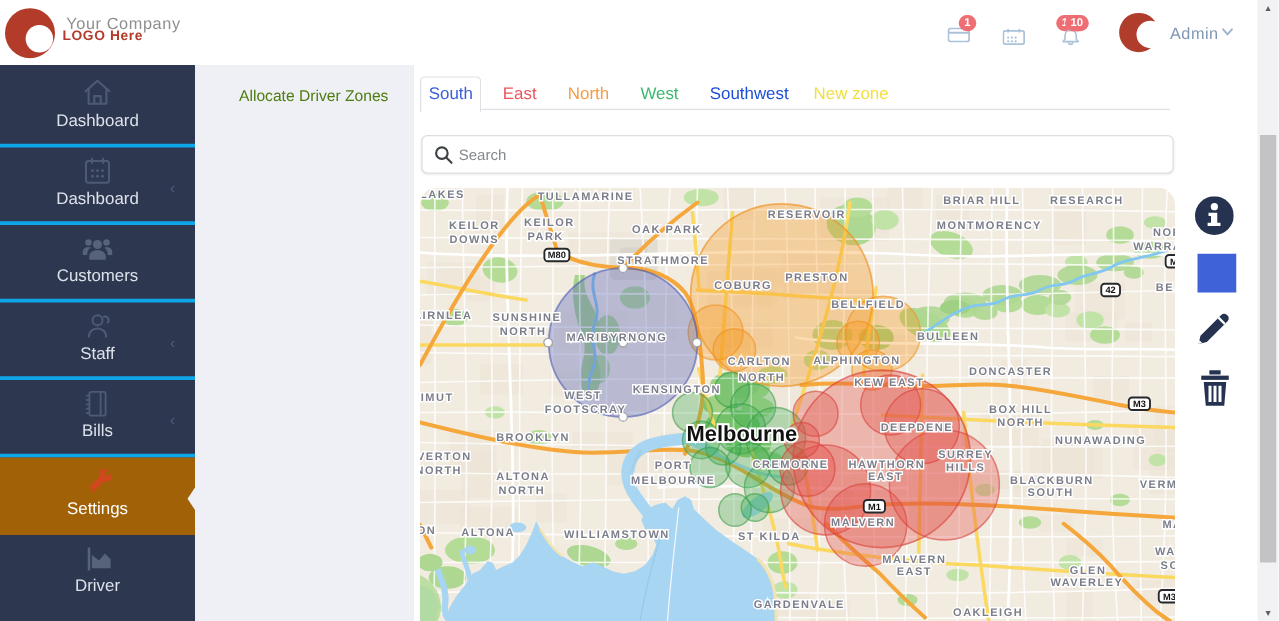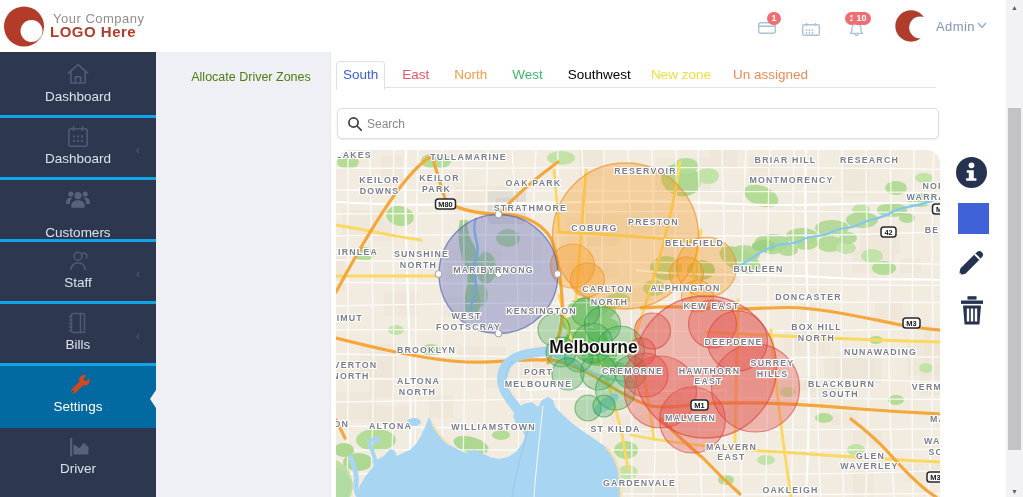--- a/index.html
+++ b/index.html
@@ -8,27 +8,27 @@
 .topbar { position:absolute; left:0; top:0; width:1006px; height:52px; background:#fff; z-index:5; }
 .sidebar { position:absolute; left:0; top:52px; width:156px; height:445px; background:#2d3850; z-index:6; }
 .strip { position:absolute; left:156px; top:52px; width:174px; height:445px; background:#eef0f5; z-index:4; }
 .strip .title { position:absolute; left:8px; width:174px; top:18px; text-align:center; color:#4d7c0f; font-size:12.5px; }
 .card { position:absolute; left:330px; top:52px; width:676px; height:445px; background:#fff; border-left:1px solid #e6e8ec; z-index:3; }
 
 .mrow { position:absolute; left:0; width:156px; text-align:center; }
 .mrow .ic { position:absolute; left:0; width:156px; text-align:center; }
 .mrow .lbl { position:absolute; left:0; width:156px; text-align:center; color:#dde1ea; font-size:13.5px; }
 .sep { border-bottom:3px solid #0ea5e9; }
-.settings-row { background:#0369a1; }
+.settings-row { background:#a16207; }
 .notch { position:absolute; left:150px; top:390px; width:0; height:0;
   border-top:9px solid transparent; border-bottom:9px solid transparent; border-right:6px solid #eef0f5; z-index:7; }
 
 .logo-circle { position:absolute; left:4px; top:6px; width:40px; height:41px; }
 .logo-t1 { position:absolute; left:53px; top:11px; font-size:13px; color:#8e8e8e; letter-spacing:0.5px; }
-.logo-t2 { position:absolute; left:50px; top:23px; font-size:15px; font-weight:bold; color:#b23b2a; letter-spacing:0.5px; }
+.logo-t2 { position:absolute; left:50px; top:23px; font-size:11px; font-weight:bold; color:#b23b2a; letter-spacing:0.5px; }
 
 .hicon { position:absolute; top:0; }
 .badge { position:absolute; background:#ee6e74; color:#fff; font-size:9px; font-weight:bold;
   border-radius:8px; text-align:center; line-height:13px; height:13px; }
 .admin { position:absolute; left:936px; top:19px; font-size:13px; color:#7f97b5; letter-spacing:0.4px; }
 .chev { position:absolute; left:977px; top:22px; width:10px; height:8px; }
 
 .tabs { position:absolute; left:5px; top:9px; height:27px; width:600px; border-bottom:1px solid #dfe1e5; }
 .tab { position:relative; float:left; font-size:13.5px; padding:6px 8px 7px 8px; margin-right:9px; }
 .tab.active { background:#fff; border:1px solid #dfe1e5; border-bottom:1px solid #fff; border-radius:4px 4px 0 0; margin-bottom:-1px; padding:5px 6px 7px 6px; }
@@ -120,21 +120,21 @@
     <svg class="ic" style="top:8px;" width="156" height="24" viewBox="-66 0 156 24">
         <g fill="#57627b">
           <circle cx="12" cy="7.6" r="3.6"></circle>
           <circle cx="4.8" cy="6" r="2.6"></circle>
           <circle cx="19.2" cy="6" r="2.6"></circle>
           <path d="M12 12.2 c-4.2 0-6.6 2.2-6.6 5v2.6 h13.2 v-2.6 c0-2.8-2.4-5-6.6-5z"></path>
           <path d="M4.5 9.6 c-2.6 0.2-4.3 1.8-4.3 4v2.4 h3.6 v-1 c0-2 1-3.9 2.8-5z"></path>
           <path d="M19.5 9.6 c2.6 0.2 4.3 1.8 4.3 4v2.4 h-3.6 v-1 c0-2-1-3.9-2.8-5z"></path>
         </g>
       </svg>
-    <div class="lbl" style="top:45px;">Customers</div>
+    <div class="lbl" style="top:33px;">Customers</div>
   </div>
   <div class="mrow sep" style="top:190px; height:62px;">
     <svg class="ic" style="top:7px;" width="156" height="25" viewBox="-67 0 156 25">
         <g stroke="#4e5a75" stroke-width="1.6" fill="none">
           <circle cx="11" cy="7.2" r="4"></circle>
           <path d="M4 21 c0-4.6 3.1-7.3 7-7.3 s7 2.7 7 7.3"></path>
           <path d="M15.4 4.6 c1.4-0.9 3.2-0.5 4 0.8 0.8 1.3 0.5 3-0.7 4"></path>
         </g>
       </svg>
     <div class="lbl" style="top:33px;">Staff</div>
@@ -174,23 +174,22 @@
 <div class="strip">
     <div class="title">Allocate Driver Zones</div>
   </div>
 <div class="notch"></div>
 <div class="card">
   <div class="tabs">
     <div class="tab active" style="color:#3a5dd9;">South</div>
     <div class="tab" style="color:#e8555f;">East</div>
     <div class="tab" style="color:#f49b43;">North</div>
     <div class="tab" style="color:#3cb96d;">West</div>
-    <div class="tab" style="color:#000000;">Southwest</div>
+    <div class="tab" style="color:#1d4ed8;">Southwest</div>
     <div class="tab" style="color:#f2de3d; margin-left:-5px;">New zone</div>
-    <div class="tab" style="color:#ea8b55; margin-left:-3px;">Un assigned</div>
   </div>
   <div class="search">
     <svg width="16" height="16" viewBox="0 0 16 16">
         <circle cx="6.5" cy="6.5" r="4.6" fill="none" stroke="#3c4043" stroke-width="1.7"></circle>
         <line x1="10" y1="10" x2="14.2" y2="14.2" stroke="#3c4043" stroke-width="1.7" stroke-linecap="round"></line>
       </svg>
     <div class="ph">Search</div>
   </div>
   <div class="map" id="mapbox"><svg id="mapsvg" width="604" height="347" viewBox="0 0 604 347" xmlns="http://www.w3.org/2000/svg">
 <rect x="0" y="0" width="604" height="347" fill="#f1ebe0"></rect>

